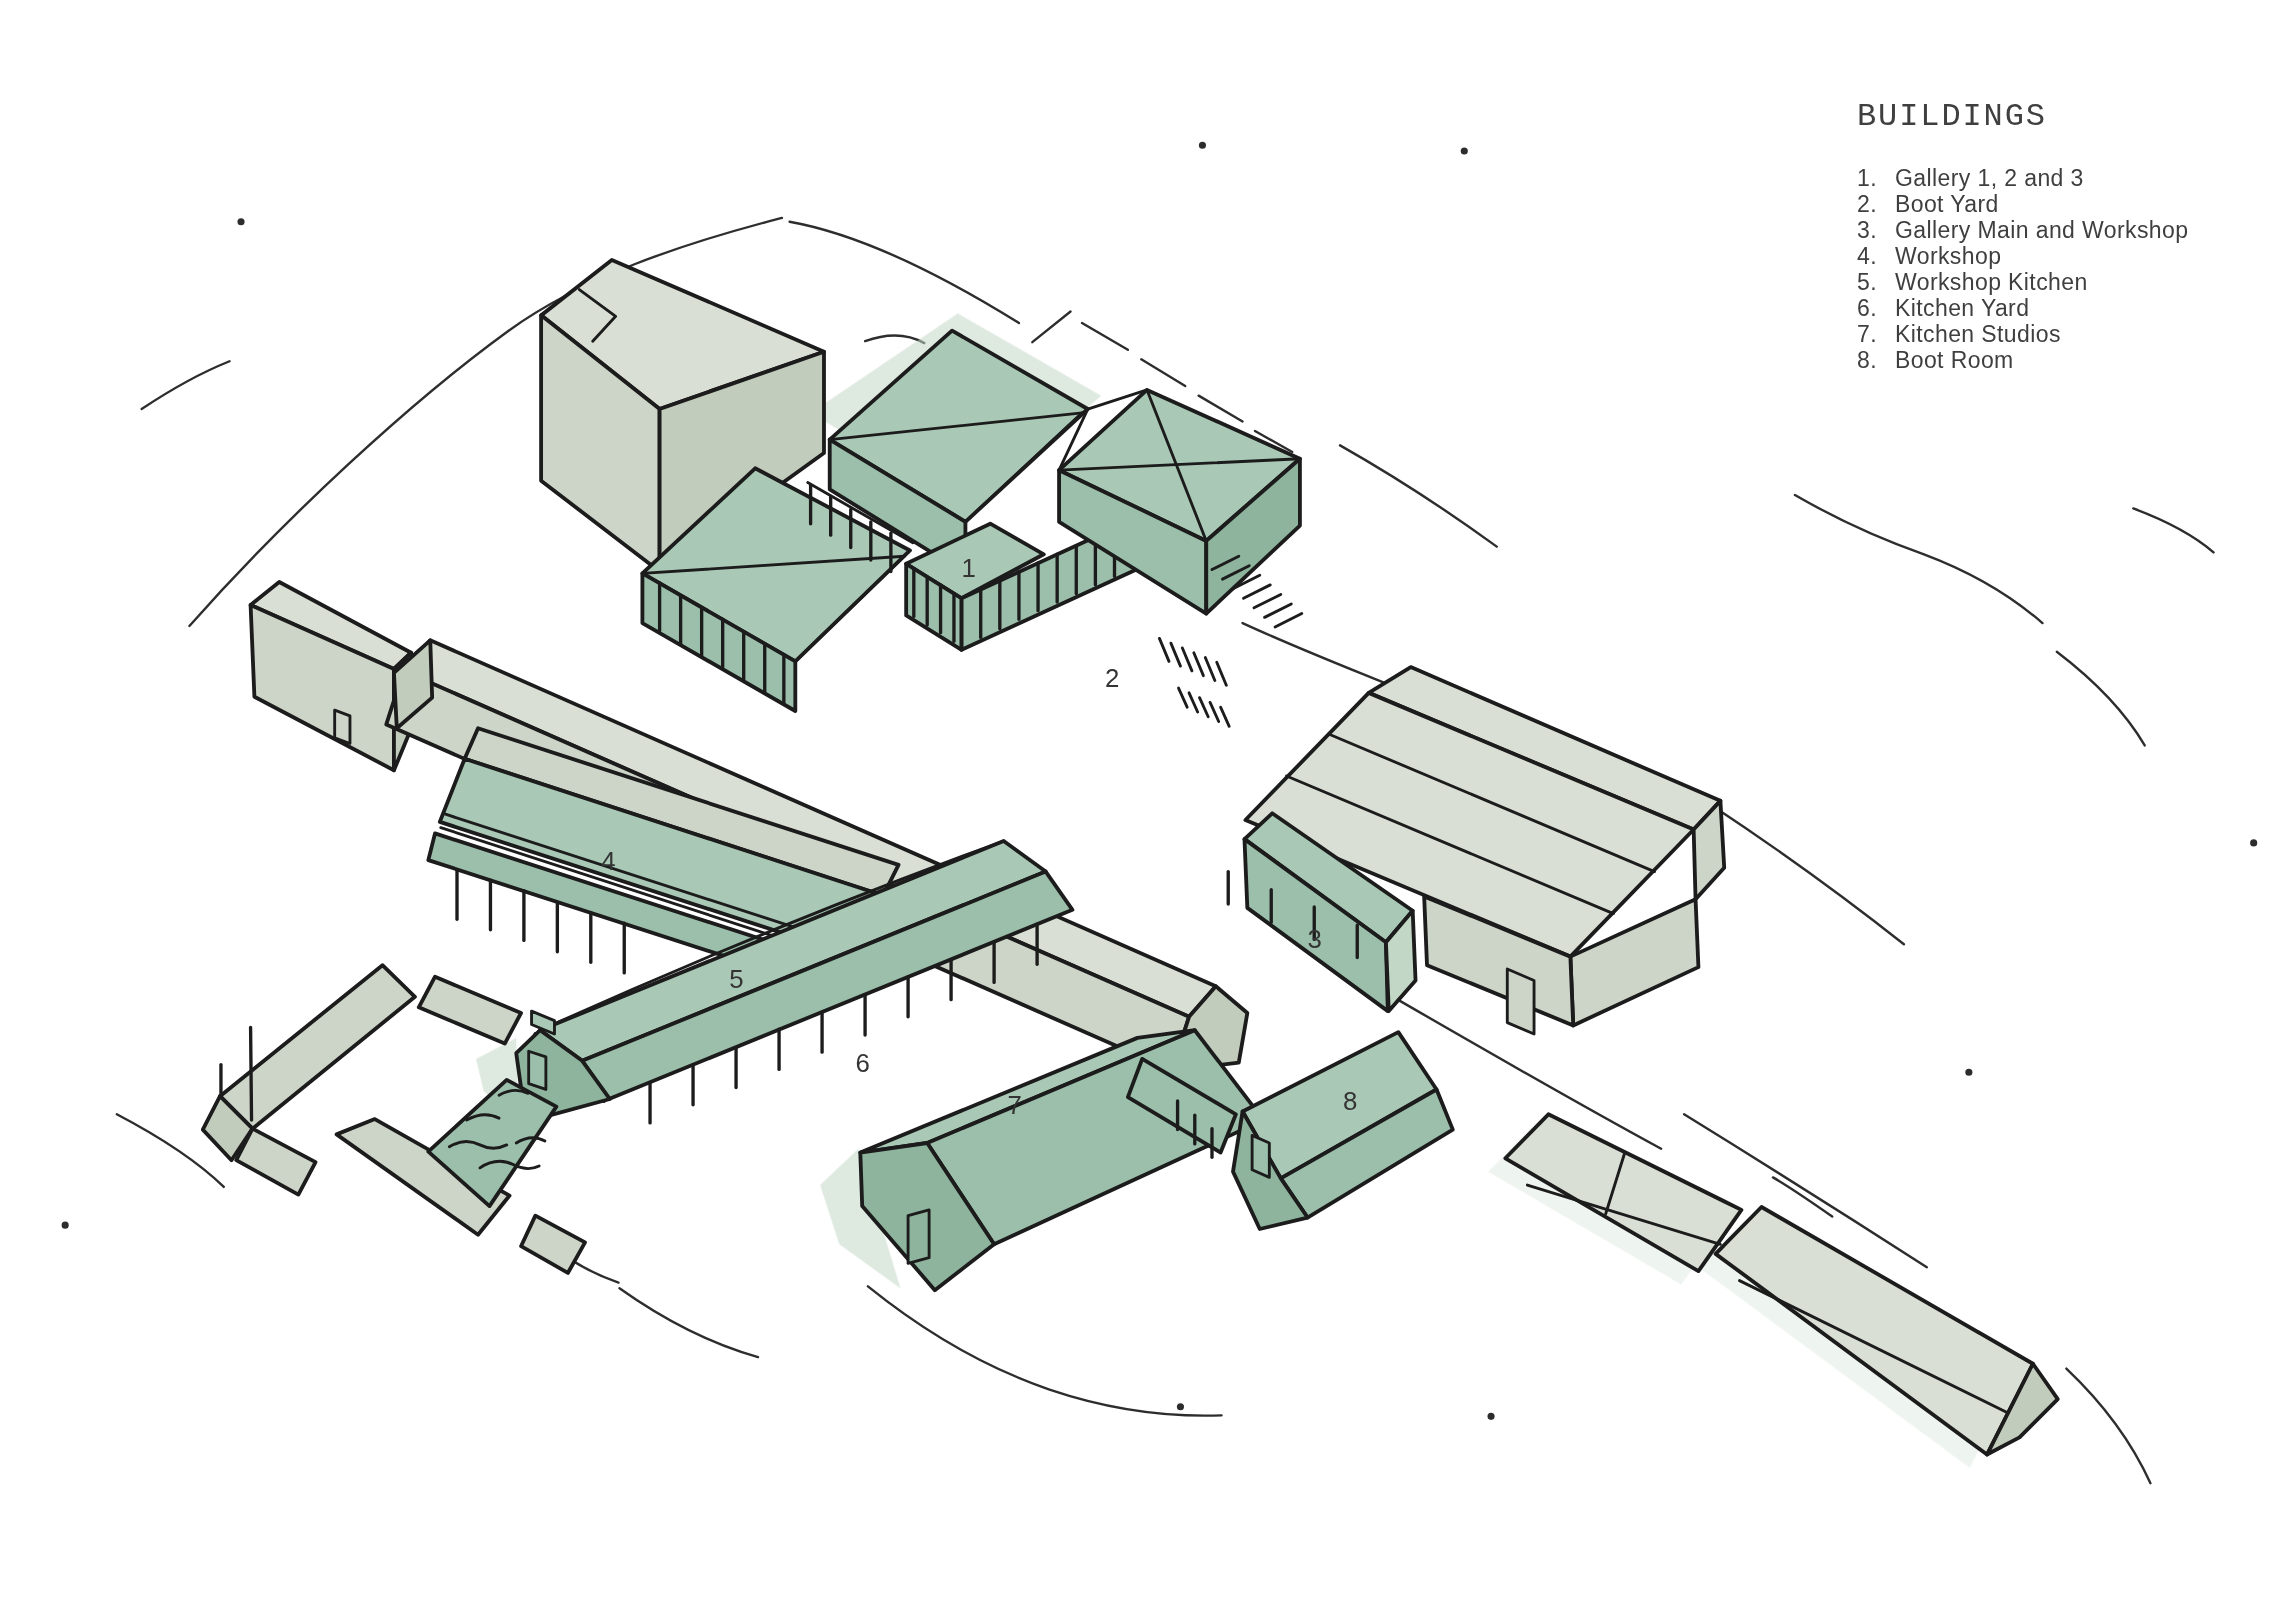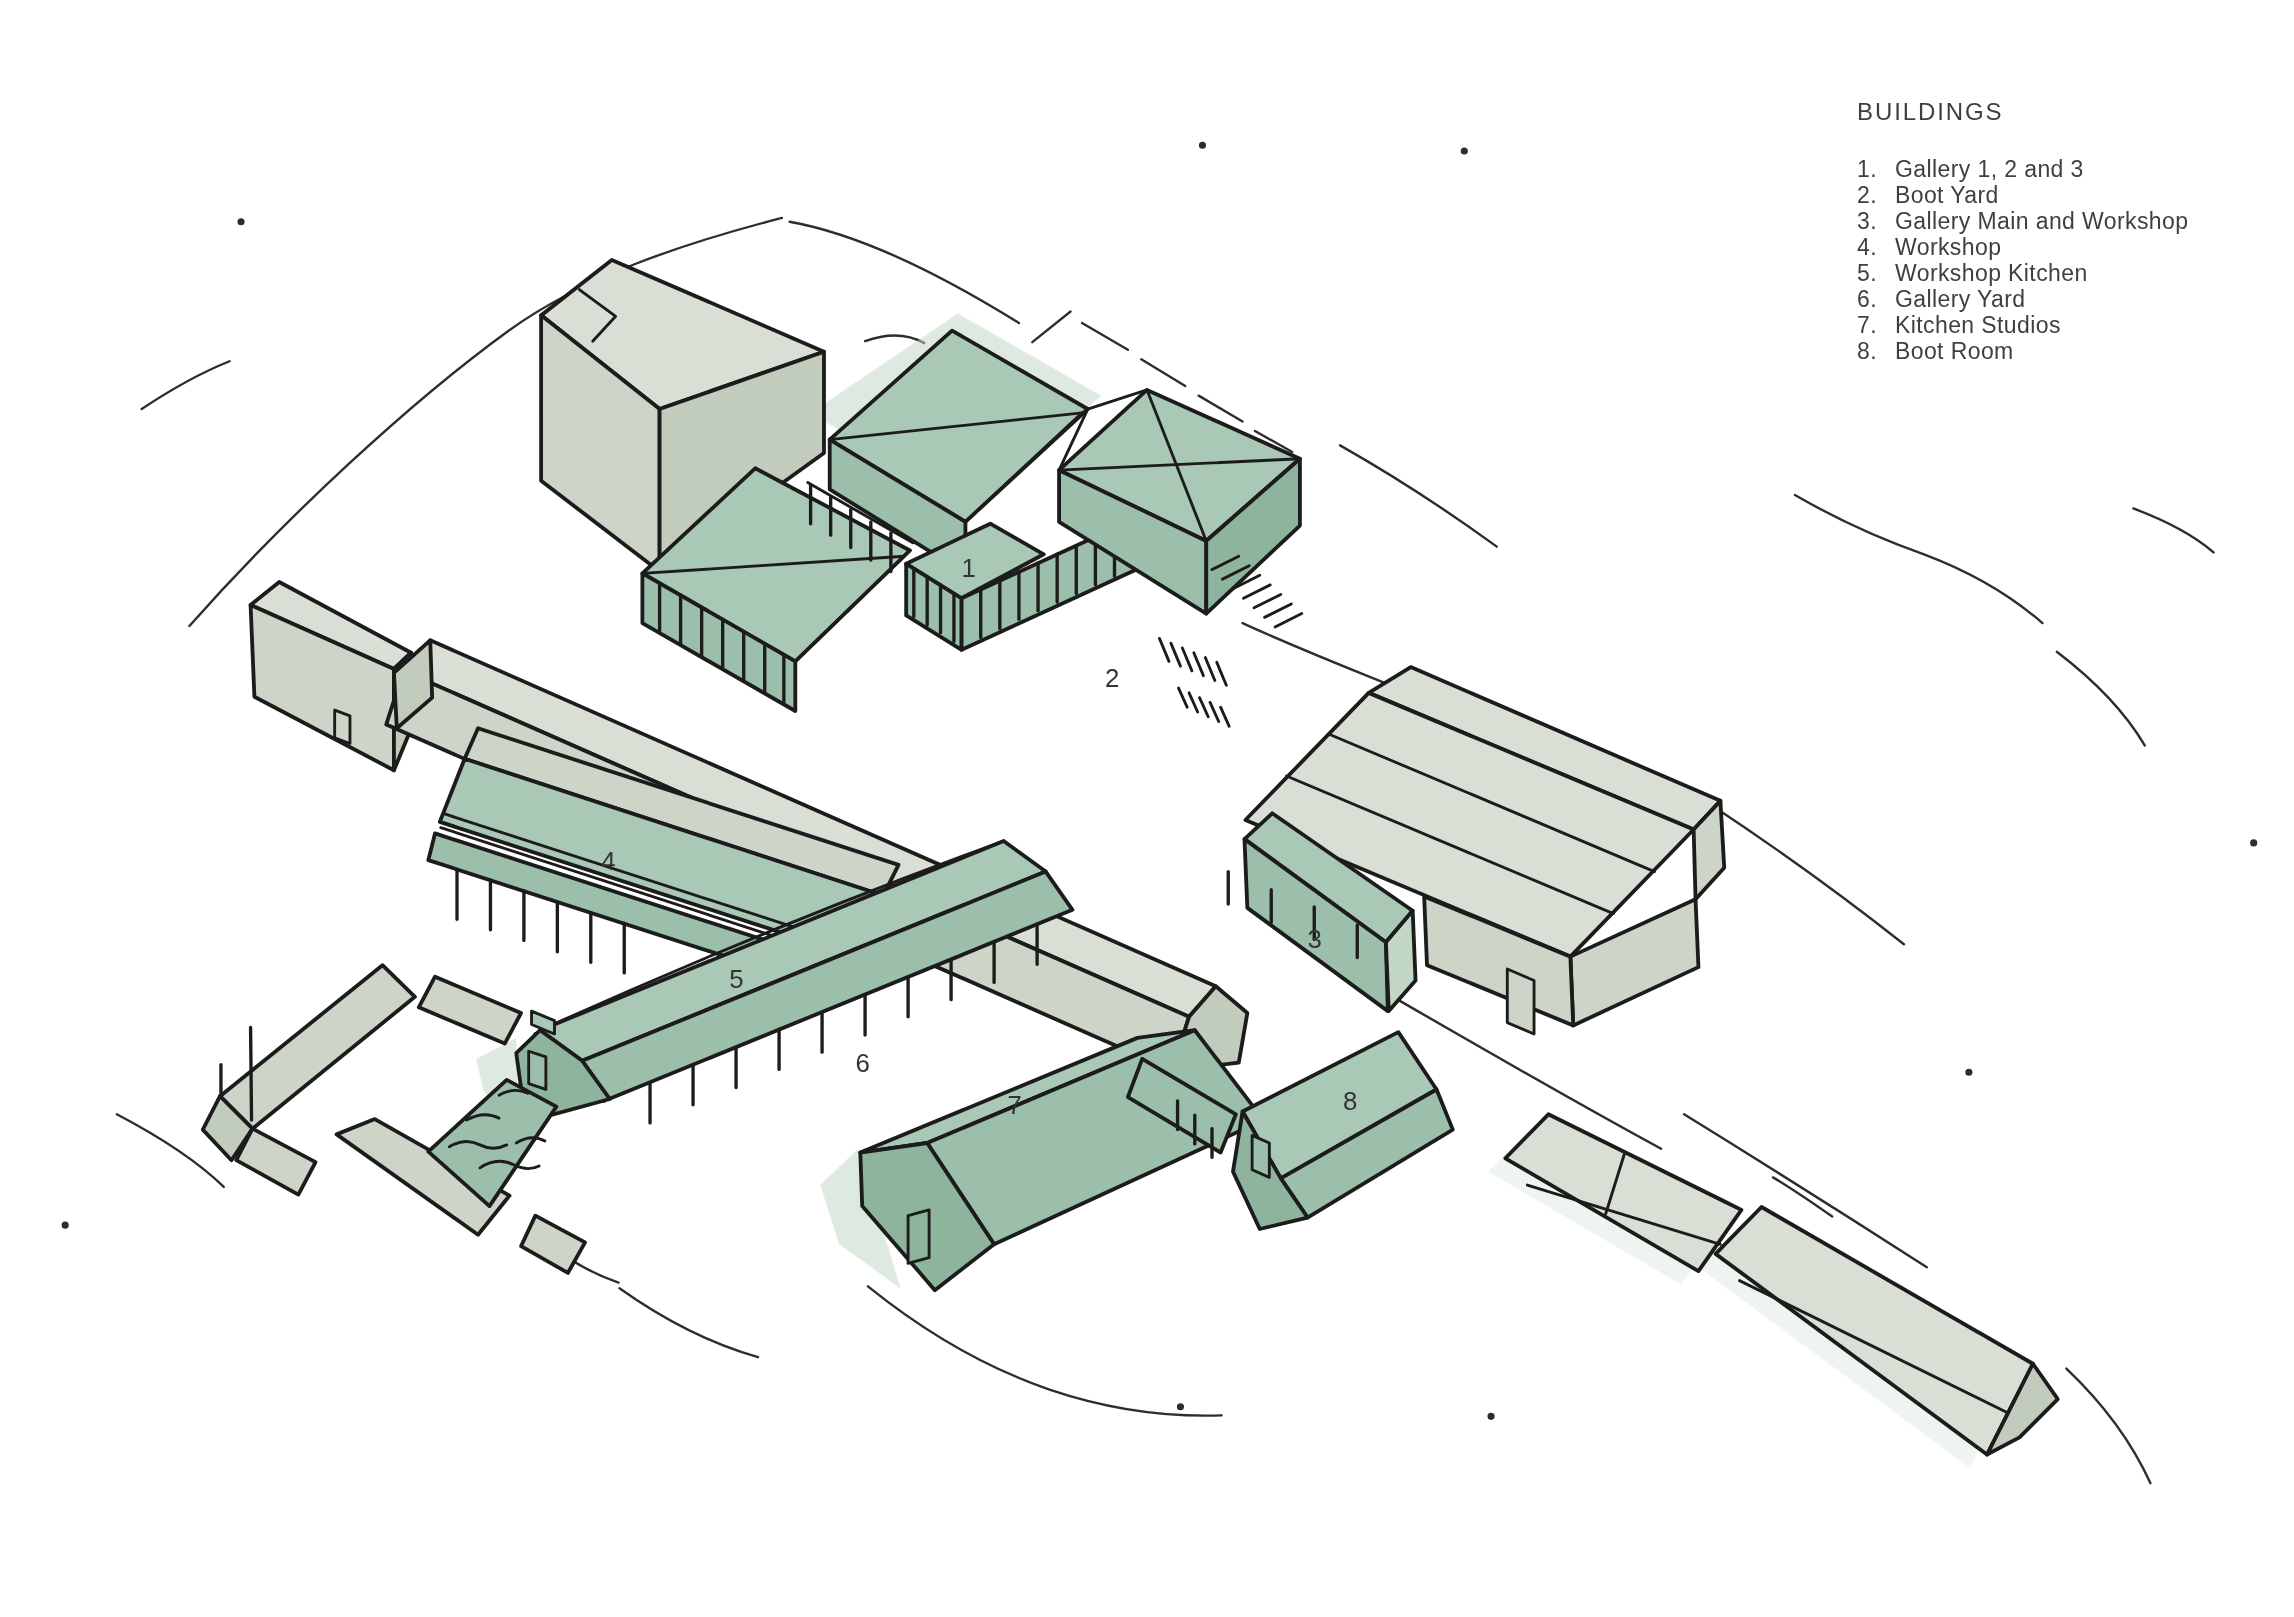--- a/index.html
+++ b/index.html
@@ -14,21 +14,21 @@
   .fGR{fill:var(--green-roof,#a9c8b5);} .fGW{fill:var(--green-wall,#9cbfab);}
   .fGD{fill:var(--green-dark,#8eb49e);} .fGP{fill:var(--green-pale,#c3d7c6);}
   .fLR{fill:var(--light-roof,#d9dfd4);} .fLW{fill:var(--light-wall,#cdd5c8);}
   .fLD{fill:var(--light-dark,#c2ccbd);}
   .sh{opacity:.55;}
   .dot{fill:var(--ink,#1c1c1c);}
   .marker{font-family:"Liberation Sans",sans-serif;font-size:27px;font-weight:400;
           fill:#343434;letter-spacing:1px;text-anchor:middle;}
   
   .legend{position:absolute;left:1857px;top:98px;color:#3f3f3f;}
-  .legend-title{font-size:24px;letter-spacing:1.9px;}
+  .legend-title{font-size:32px;letter-spacing:1.9px;font-family:Liberation Mono, monospace;}
   .legend-list{margin-top:30px;}
   .legend-row{display:flex;font-size:23px;line-height:26px;letter-spacing:0.4px;}
   .legend-row .num{width:38px;flex:0 0 auto;}
 </style>
 </head>
 <body>
 
 <div class="stage">
 
 <svg width="2294" height="1617" viewBox="0 0 2400 1692">
@@ -315,21 +315,21 @@
         <div class="legend-row">
           <span class="num">4.</span>
           <span>Workshop</span>
         </div>
         <div class="legend-row">
           <span class="num">5.</span>
           <span>Workshop Kitchen</span>
         </div>
         <div class="legend-row">
           <span class="num">6.</span>
-          <span>Gallery Yard</span>
+          <span>Kitchen Yard</span>
         </div>
         <div class="legend-row">
           <span class="num">7.</span>
           <span>Kitchen Studios</span>
         </div>
         <div class="legend-row">
           <span class="num">8.</span>
           <span>Boot Room</span>
         </div>
       </div>

